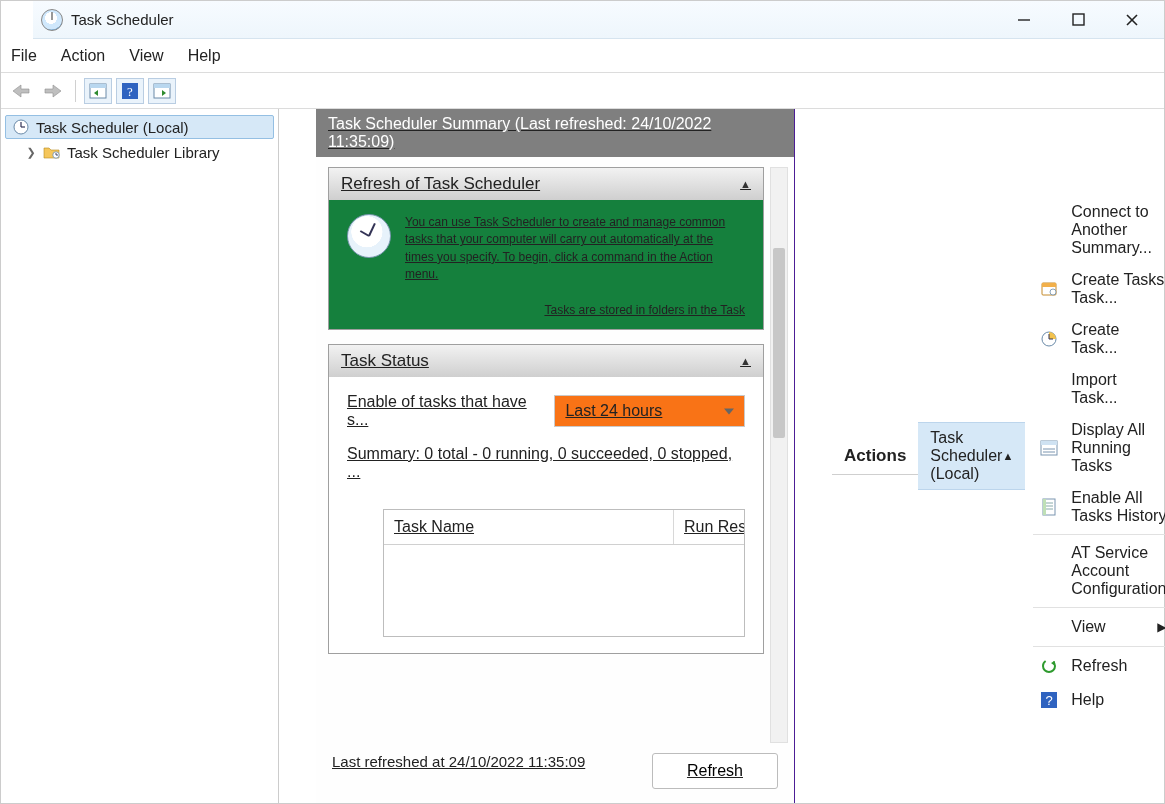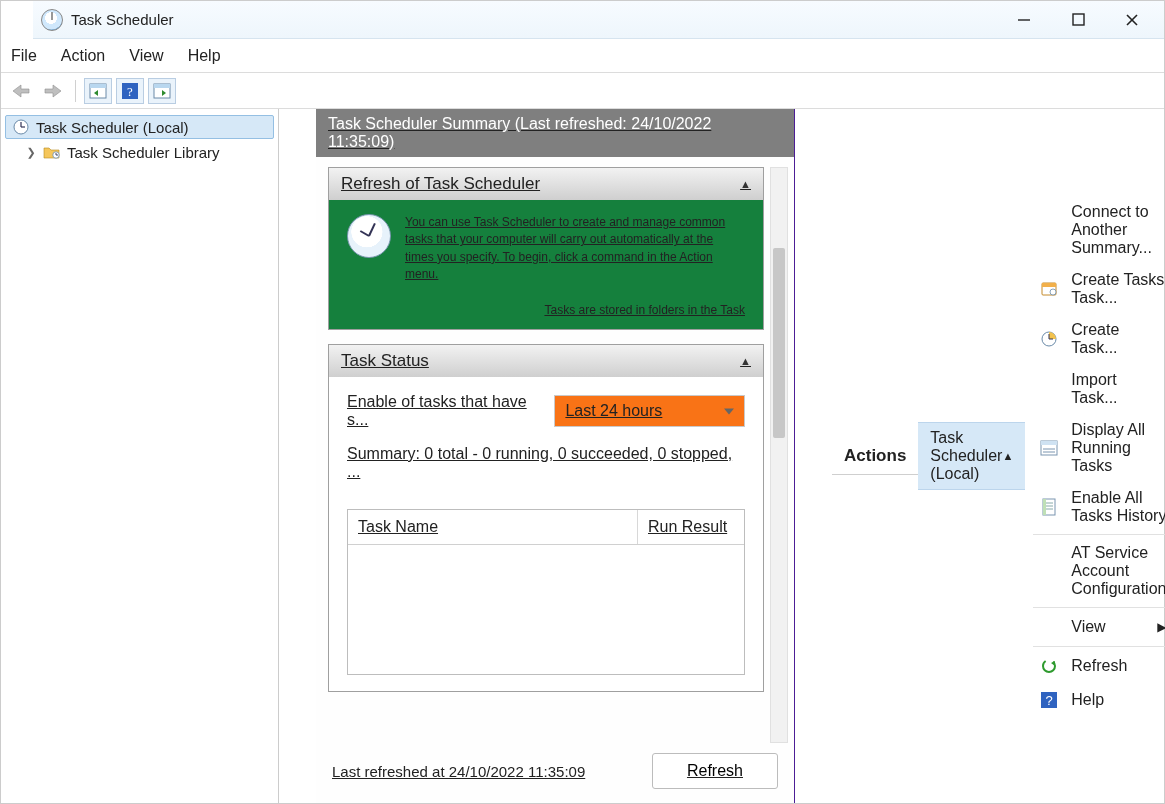--- a/index.html
+++ b/index.html
@@ -51,28 +51,28 @@
   .overview-row { display:flex; gap:14px; align-items:flex-start; }
   .clockicon { width:44px; height:44px; border-radius:50%; background:radial-gradient(circle at 45% 40%,#fff 0 45%,#e7f2fb 46% 75%,#b7d2e8 76% 100%); border:1px solid #7e99b2; position:relative; flex-shrink:0; }
   .clockicon::before { content:""; position:absolute; left:50%; top:50%; width:2px; height:14px; background:#335; transform-origin:bottom; transform:translate(-50%,-100%) rotate(25deg); }
   .clockicon::after { content:""; position:absolute; left:50%; top:50%; width:2px; height:10px; background:#335; transform-origin:bottom; transform:translate(-50%,-100%) rotate(-60deg); }
   .overview-clip { max-height:150px; overflow:hidden; }
 
   .status-body { padding: 16px 18px; font-size:16px; }
   .status-row1 { display:flex; align-items:center; gap:14px; margin-bottom:16px; }
   .combo { border:1px solid #c9c9c9; padding:6px 28px 6px 10px; width:200px; font-size:16px; position:relative; background:#f97316; }
   .combo::after { content:""; position:absolute; right:10px; top:50%; transform:translateY(-40%); border-left:5px solid transparent; border-right:5px solid transparent; border-top:6px solid #666; }
-  .tasktable { border:1px solid #bdbdbd; margin-top:28px; height:166px; overflow:hidden; }
+  .tasktable { border:1px solid #bdbdbd; margin-top:28px; height:128px; overflow:hidden;margin-left:36px; }
   .tasktable-head { display:flex; border-bottom:1px solid #d0d0d0; }
   .th { padding:8px 10px; border-right:1px solid #d8d8d8; font-size:16px; white-space:nowrap; }
   .th1 { flex: 0 0 290px; }
   .th2 { flex: 0 0 110px; }
   .th3 { flex: 0 0 50px; overflow:hidden; }
 
-  .center-footer { display:flex; align-items:center; padding:10px 16px 14px 16px; border-top:0; }
+  .center-footer { display:flex; align-items:flex-start; padding:10px 16px 14px 16px; border-top:0; }
   .refbtn { margin-left:auto; border:1px solid #bcbcbc; background:#fff; padding:8px 34px; font-size:16px; border-radius:3px; }
 
   
   .rightpane { width: 332px; display:flex; flex-direction:row;align-items:center; }
   .actions-title { font-weight:600; font-size:17px; padding:8px 12px; border-bottom:1px solid #cfcfcf; }
   .actions-scope { background:#d6e8f7; border-top:1px solid #bcd5ec; border-bottom:1px solid #bcd5ec; padding:6px 12px; font-size:16px; display:flex; align-items:center; }
   .actions-scope .up { margin-left:auto; font-size:11px; }
   .action-list { padding: 4px 0; }
   .action-item { display:flex; align-items:center; gap:12px; padding:7px 14px 7px 14px; font-size:16px; cursor:default; }
   .action-item .aicn { width:20px; height:20px; display:flex; align-items:center; justify-content:center; flex-shrink:0; }

